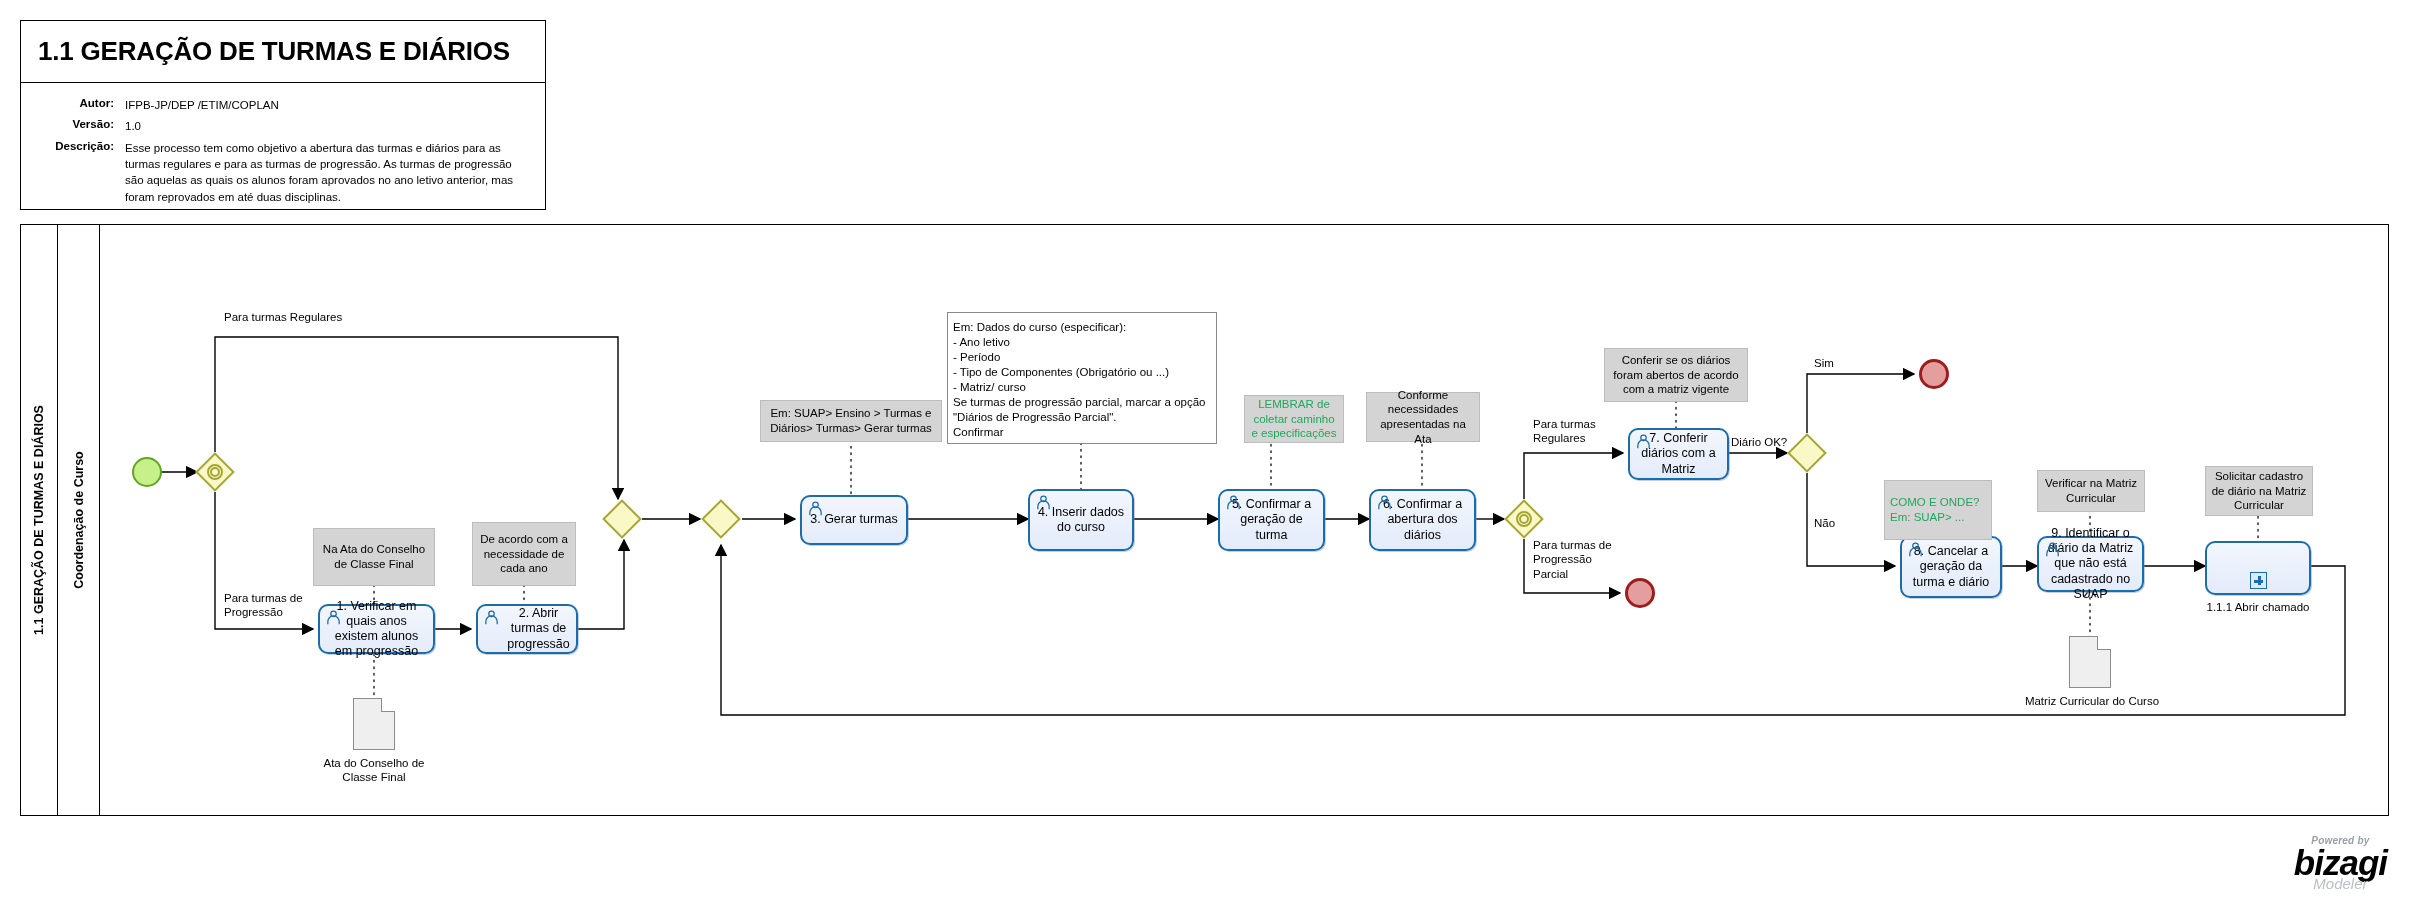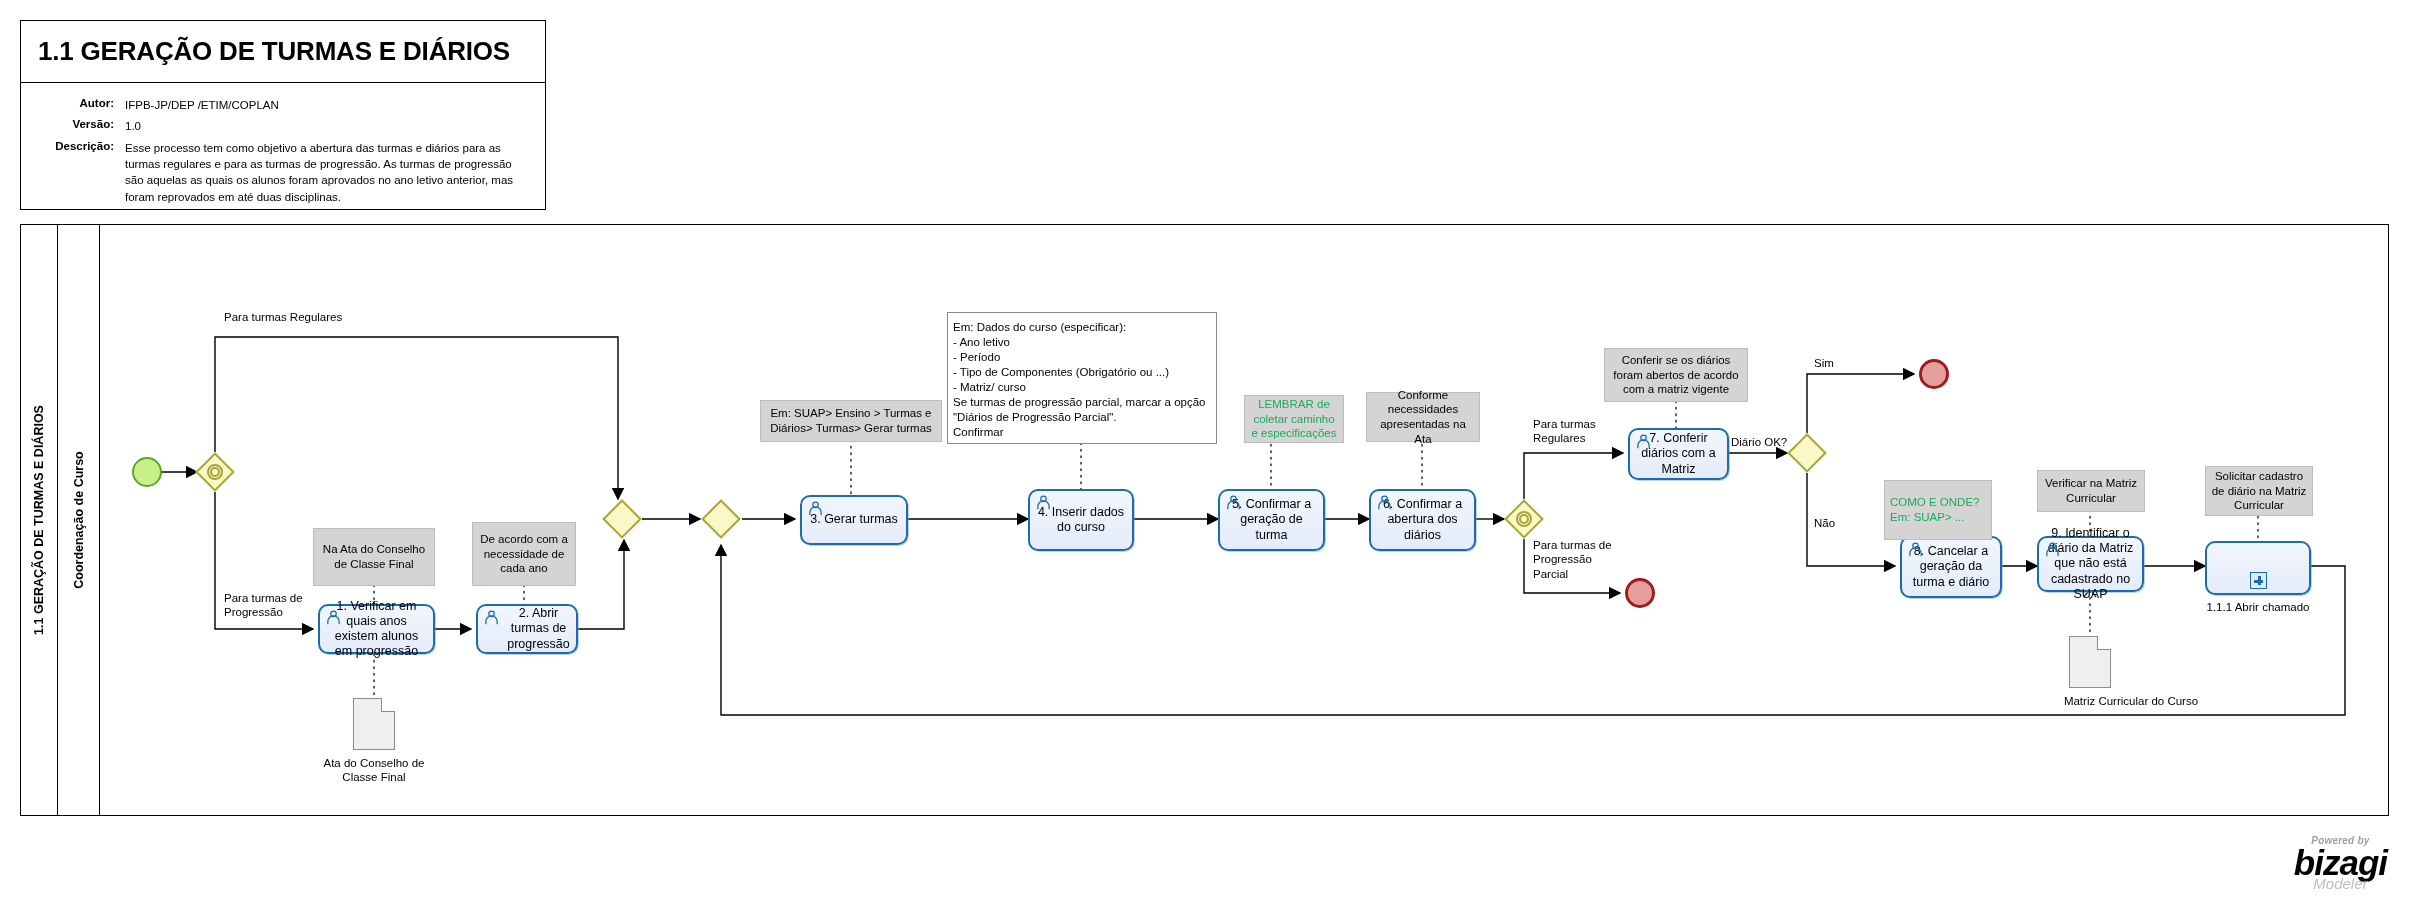--- a/index.html
+++ b/index.html
@@ -305,21 +305,21 @@
 </div>
 
 <div class="doc" style="left:353px;top:698px;">
     <span class="fold"></span>
   </div>
 <div class="doclbl" style="left:306px;top:756px;width:136px;">Ata do Conselho de Classe Final</div>
 
 <div class="doc" style="left:2069px;top:636px;">
     <span class="fold"></span>
   </div>
-<div class="doclbl" style="left:2024px;top:694px;width:136px;margin-left:39px;">Matriz Curricular do Curso</div>
+<div class="doclbl" style="left:2024px;top:694px;width:136px;">Matriz Curricular do Curso</div>
 
 <div class="flowlbl" style="left:224px;top:310px;">Para turmas Regulares</div>
 <div class="flowlbl" style="left:224px;top:591px;width:84px;">Para turmas de Progressão</div>
 <div class="flowlbl" style="left:1533px;top:417px;width:76px;">Para turmas Regulares</div>
 <div class="flowlbl" style="left:1533px;top:538px;width:90px;">Para turmas de Progressão Parcial</div>
 <div class="flowlbl" style="left:1731px;top:435px;">Diário OK?</div>
 <div class="flowlbl" style="left:1814px;top:356px;">Sim</div>
 <div class="flowlbl" style="left:1814px;top:516px;">Não</div>
 
 <div id="bizagi">

